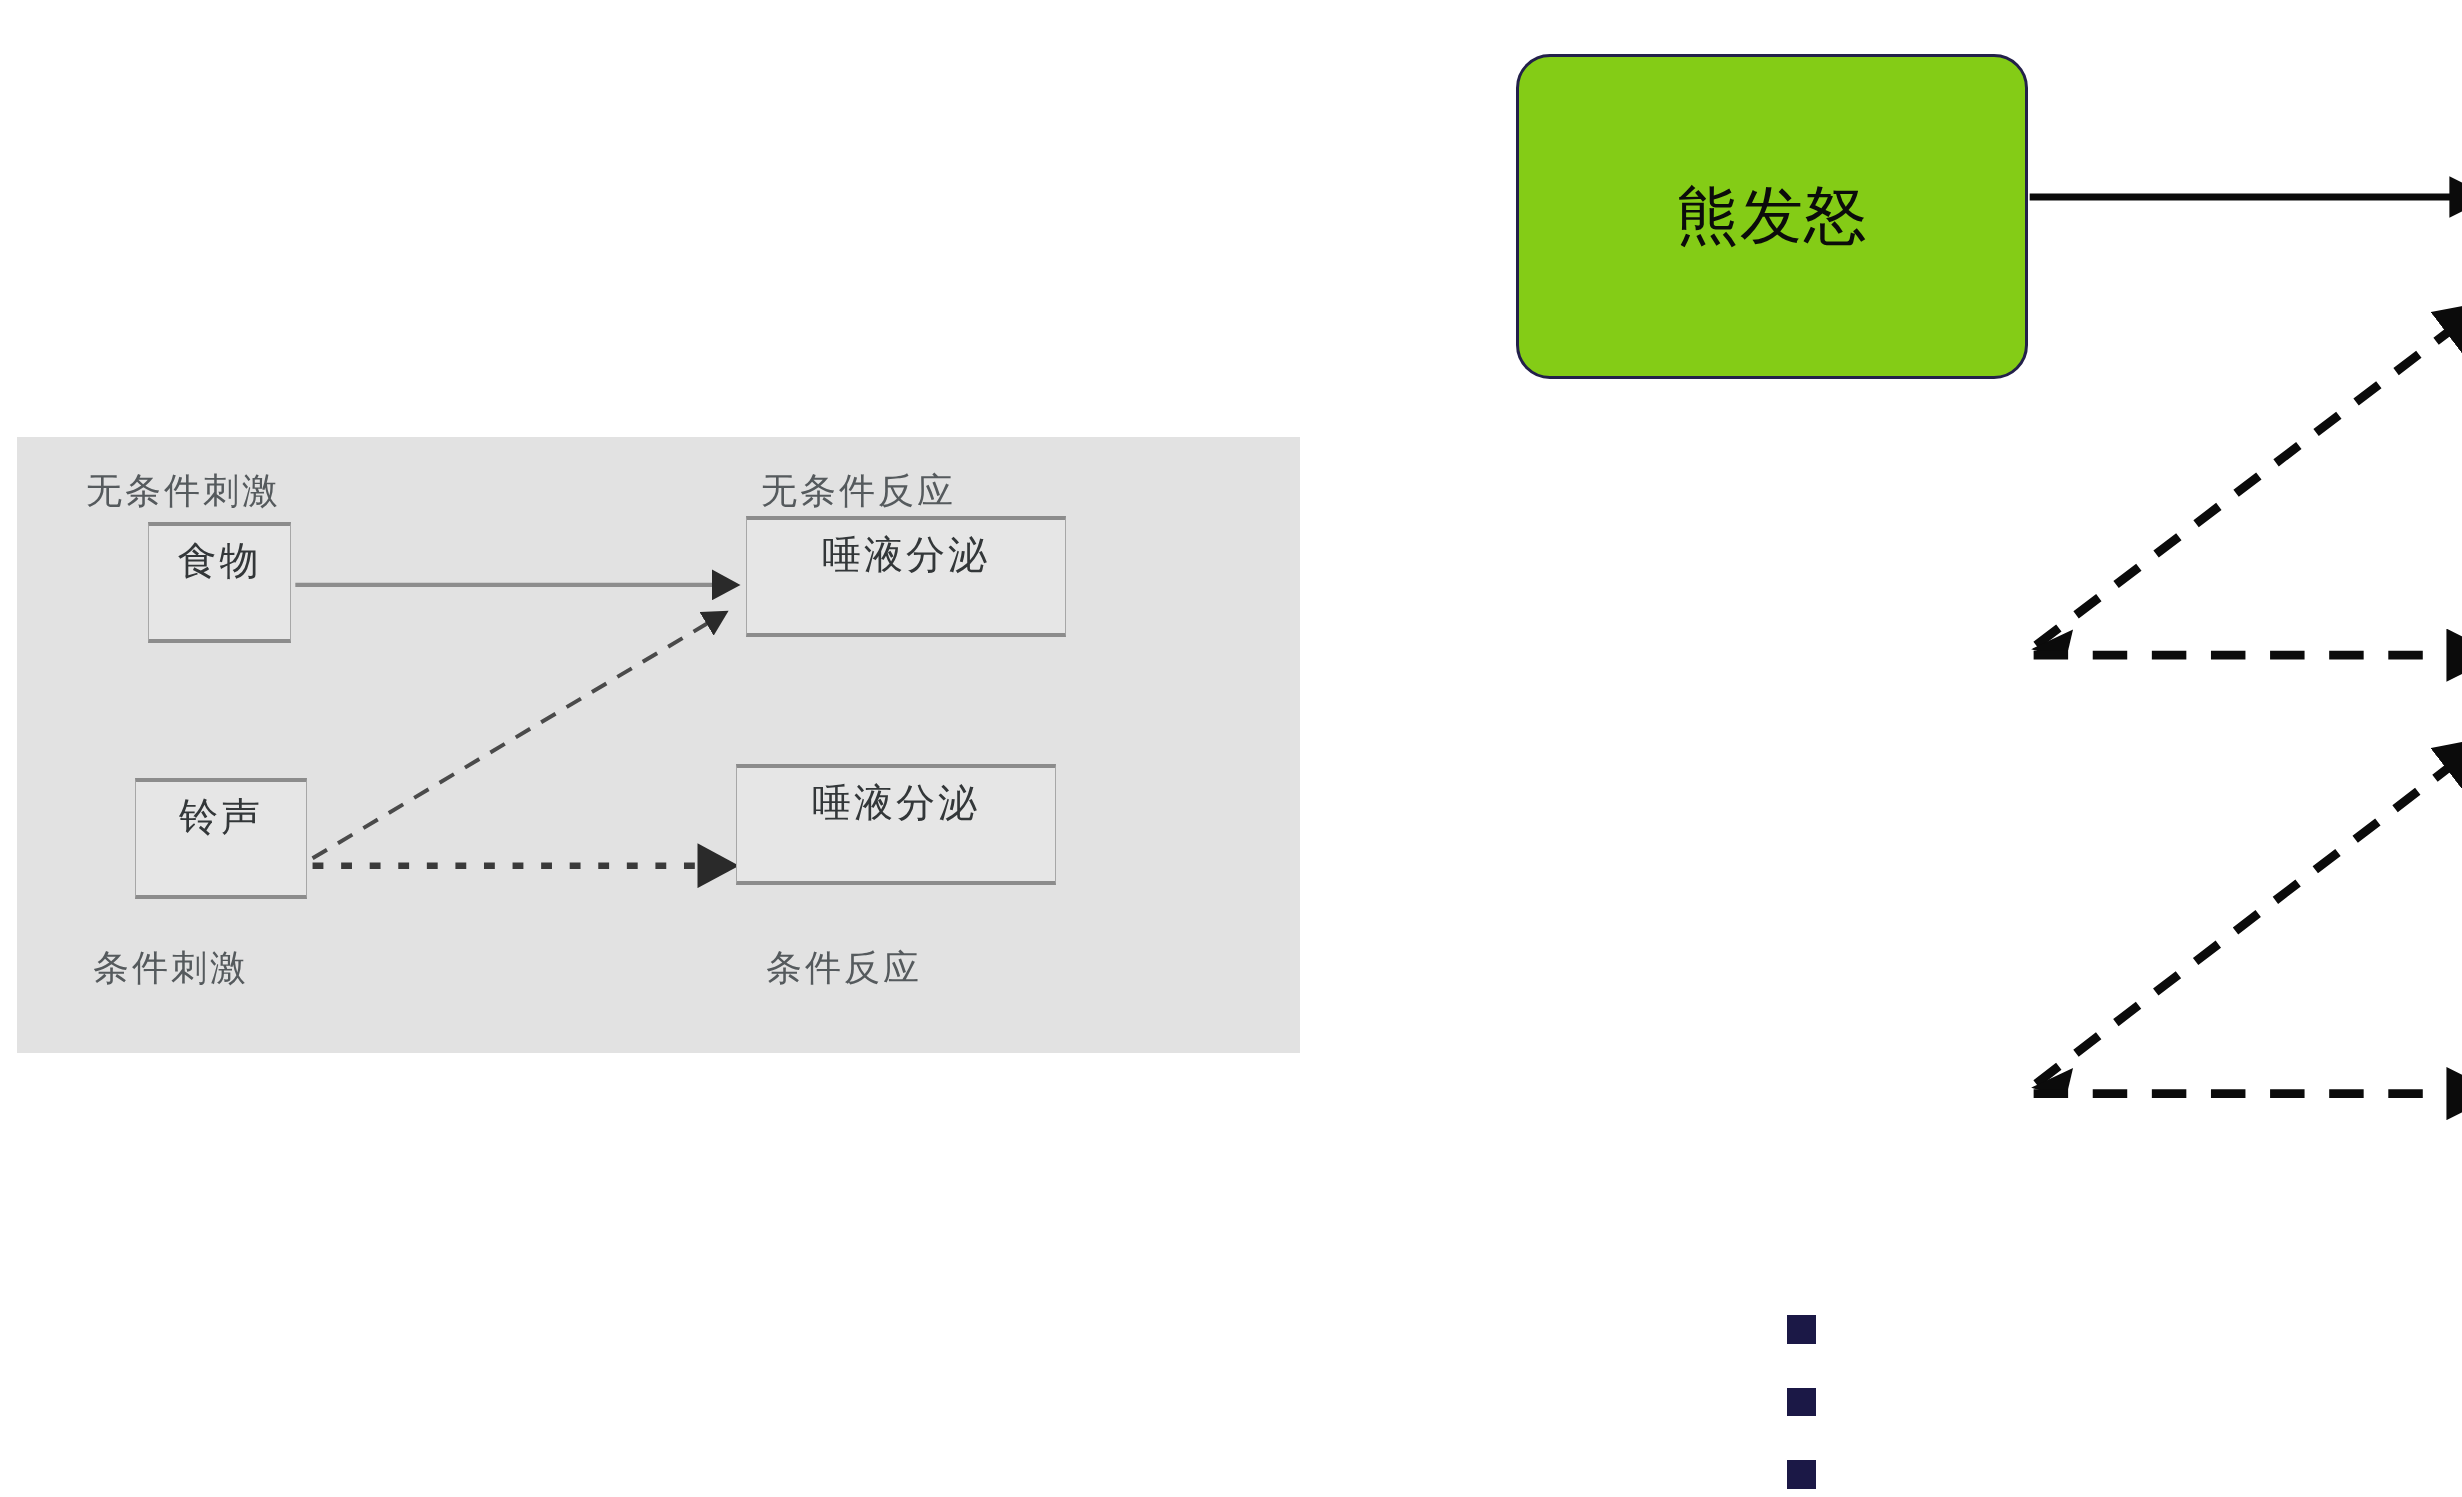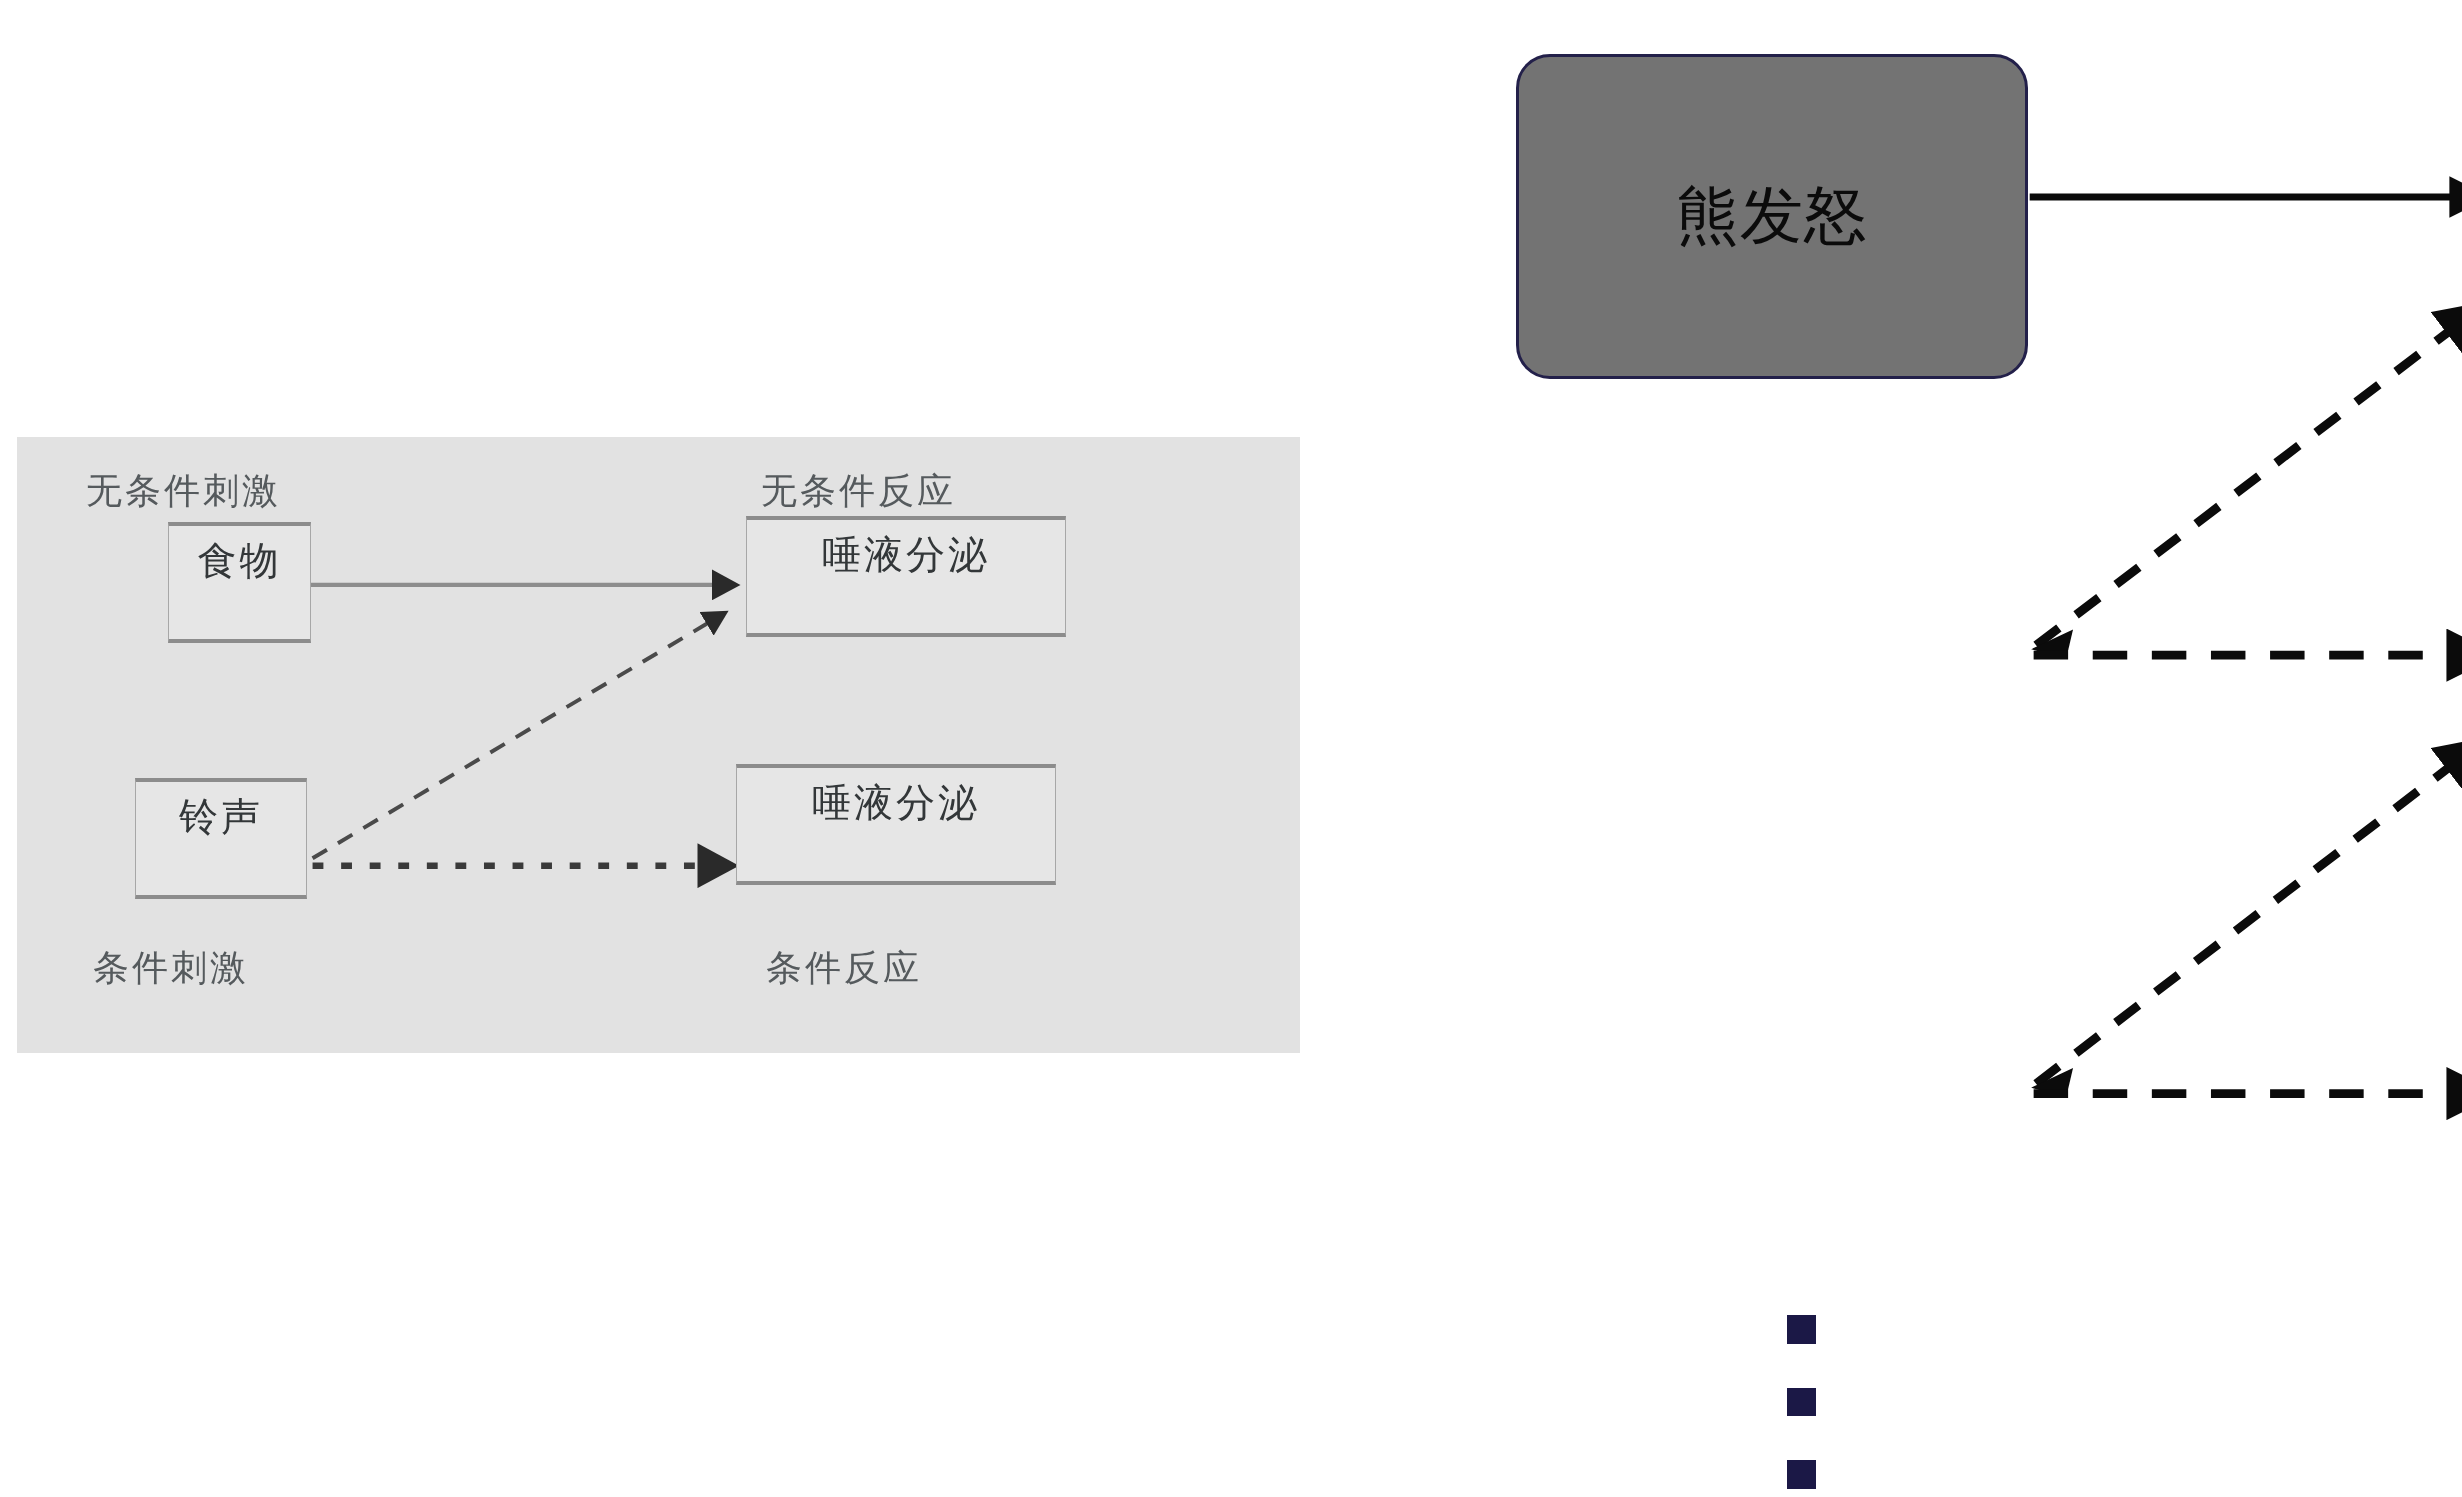--- a/index.html
+++ b/index.html
@@ -27,33 +27,33 @@
     border:1.5px solid #a7a7a7;
     border-top:4.4px solid #8c8c8c;
     border-bottom:4.4px solid #8c8c8c;
     box-sizing:border-box;
   }
   .cc-box span{
     position:absolute;left:0;right:0;top:7.9px;text-align:center;
     color:#333739;font-size:39px;letter-spacing:3px;
     font-family:"DejaVu Sans","Liberation Sans",sans-serif;white-space:nowrap;
   }
-  #cc-box-food { left:131px;  top:85px; width:143px;  height:121px;margin-left:20px; }
+  #cc-box-food { left:131px;  top:85px; width:143px;  height:121px; }
   #cc-box-bell { left:118px;  top:341px; width:172px;  height:121px; }
   #cc-box-sal1 { left:729px; top:79px; width:320px;  height:121px; }
   #cc-box-sal2 { left:719px; top:327px; width:320px;  height:121px; }
 
   #cc-arrows{position:absolute;left:0;top:0;width:1266px;height:616px;}
 
   
   #rl{
     position:absolute;left:1477px;top:0px;width:1829px;height:1498px;
   }
   .node{
-    position:absolute;box-sizing:border-box;background:#737373;
+    position:absolute;box-sizing:border-box;background:#84cc16;
     border-radius:34px;display:flex;align-items:center;justify-content:center;
     text-align:center;line-height:1.18;
   }
   .node-dark{border:3.9px solid #23204a;}
   .node .cn{
     font-family:"DejaVu Sans","Liberation Sans",sans-serif;
     font-size:63px;color:#0b0b0b;letter-spacing:1px;
   }
 
   #n-bear-angry { left:39px;  top:54px;  width:512px; height:325px; }

